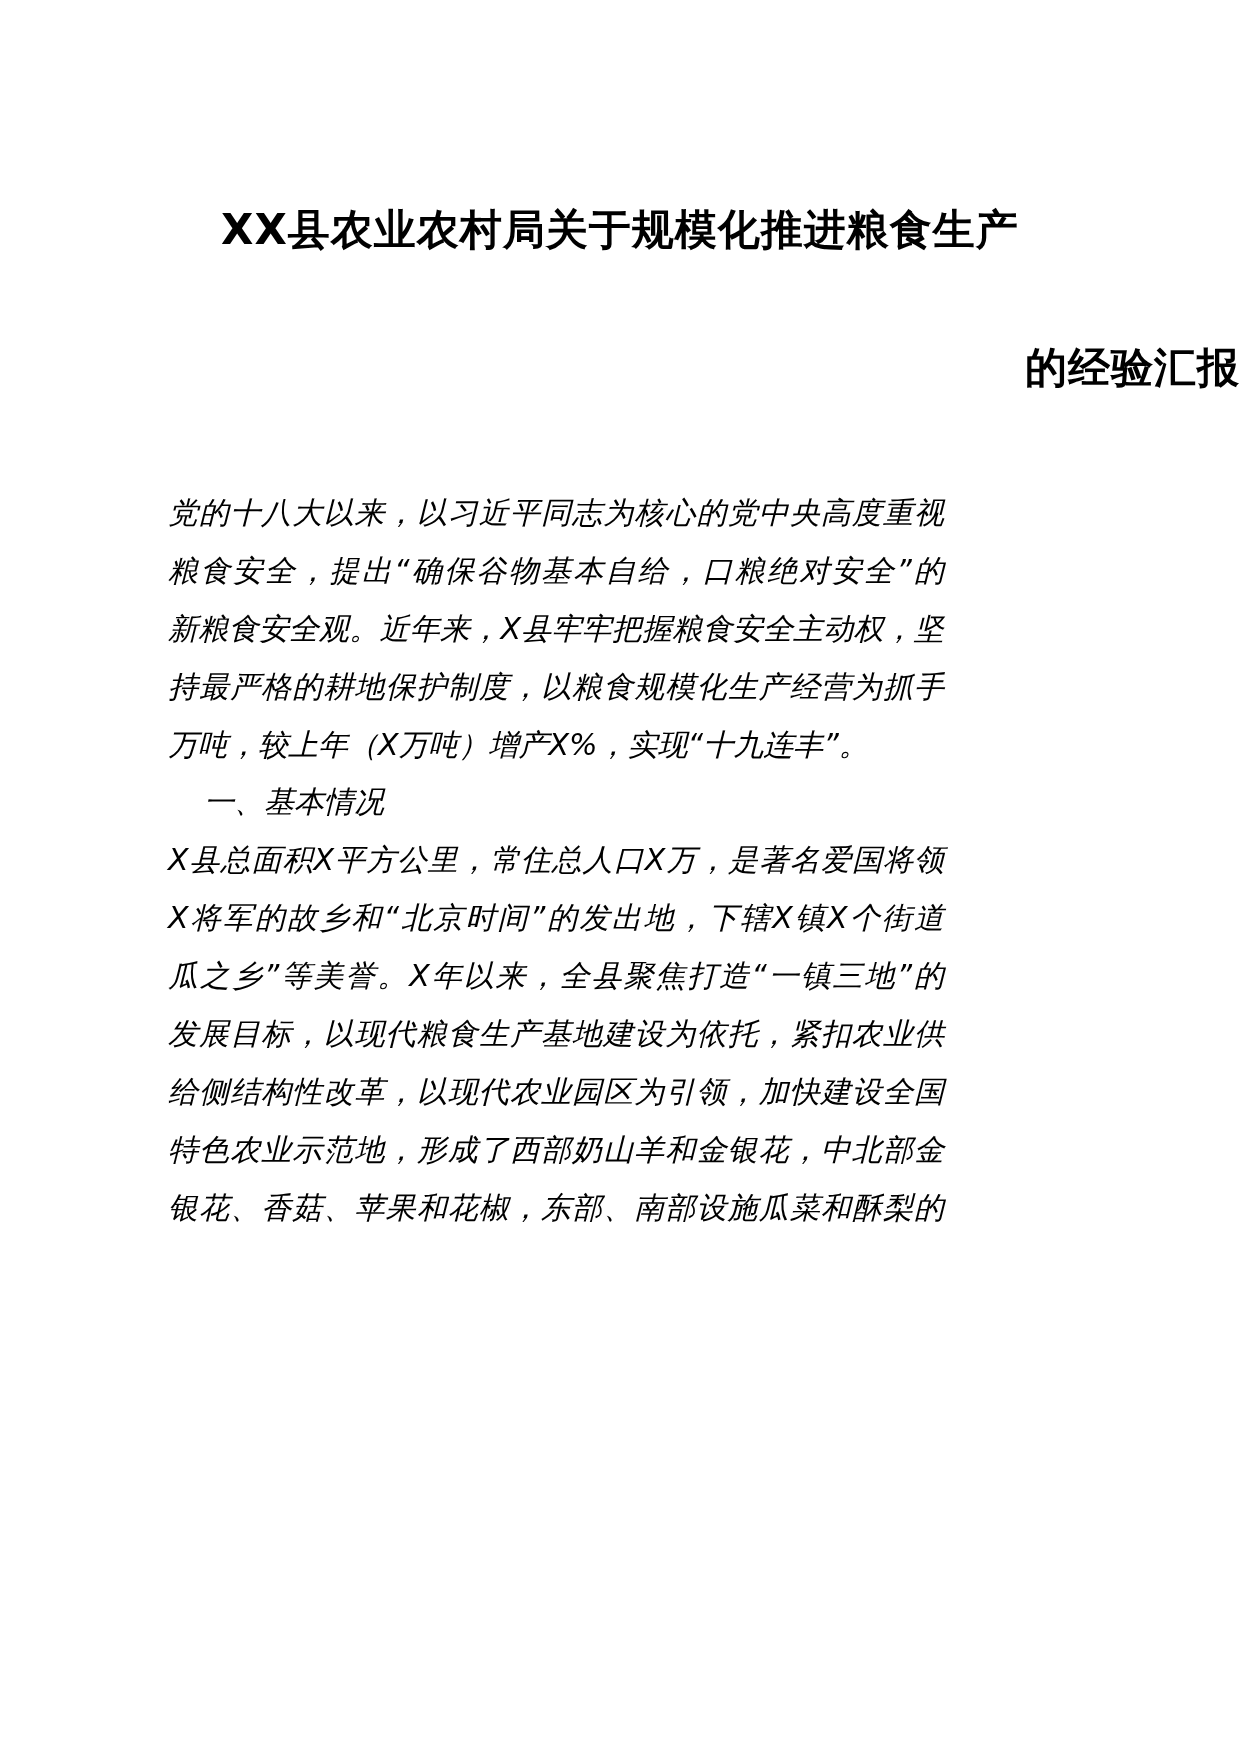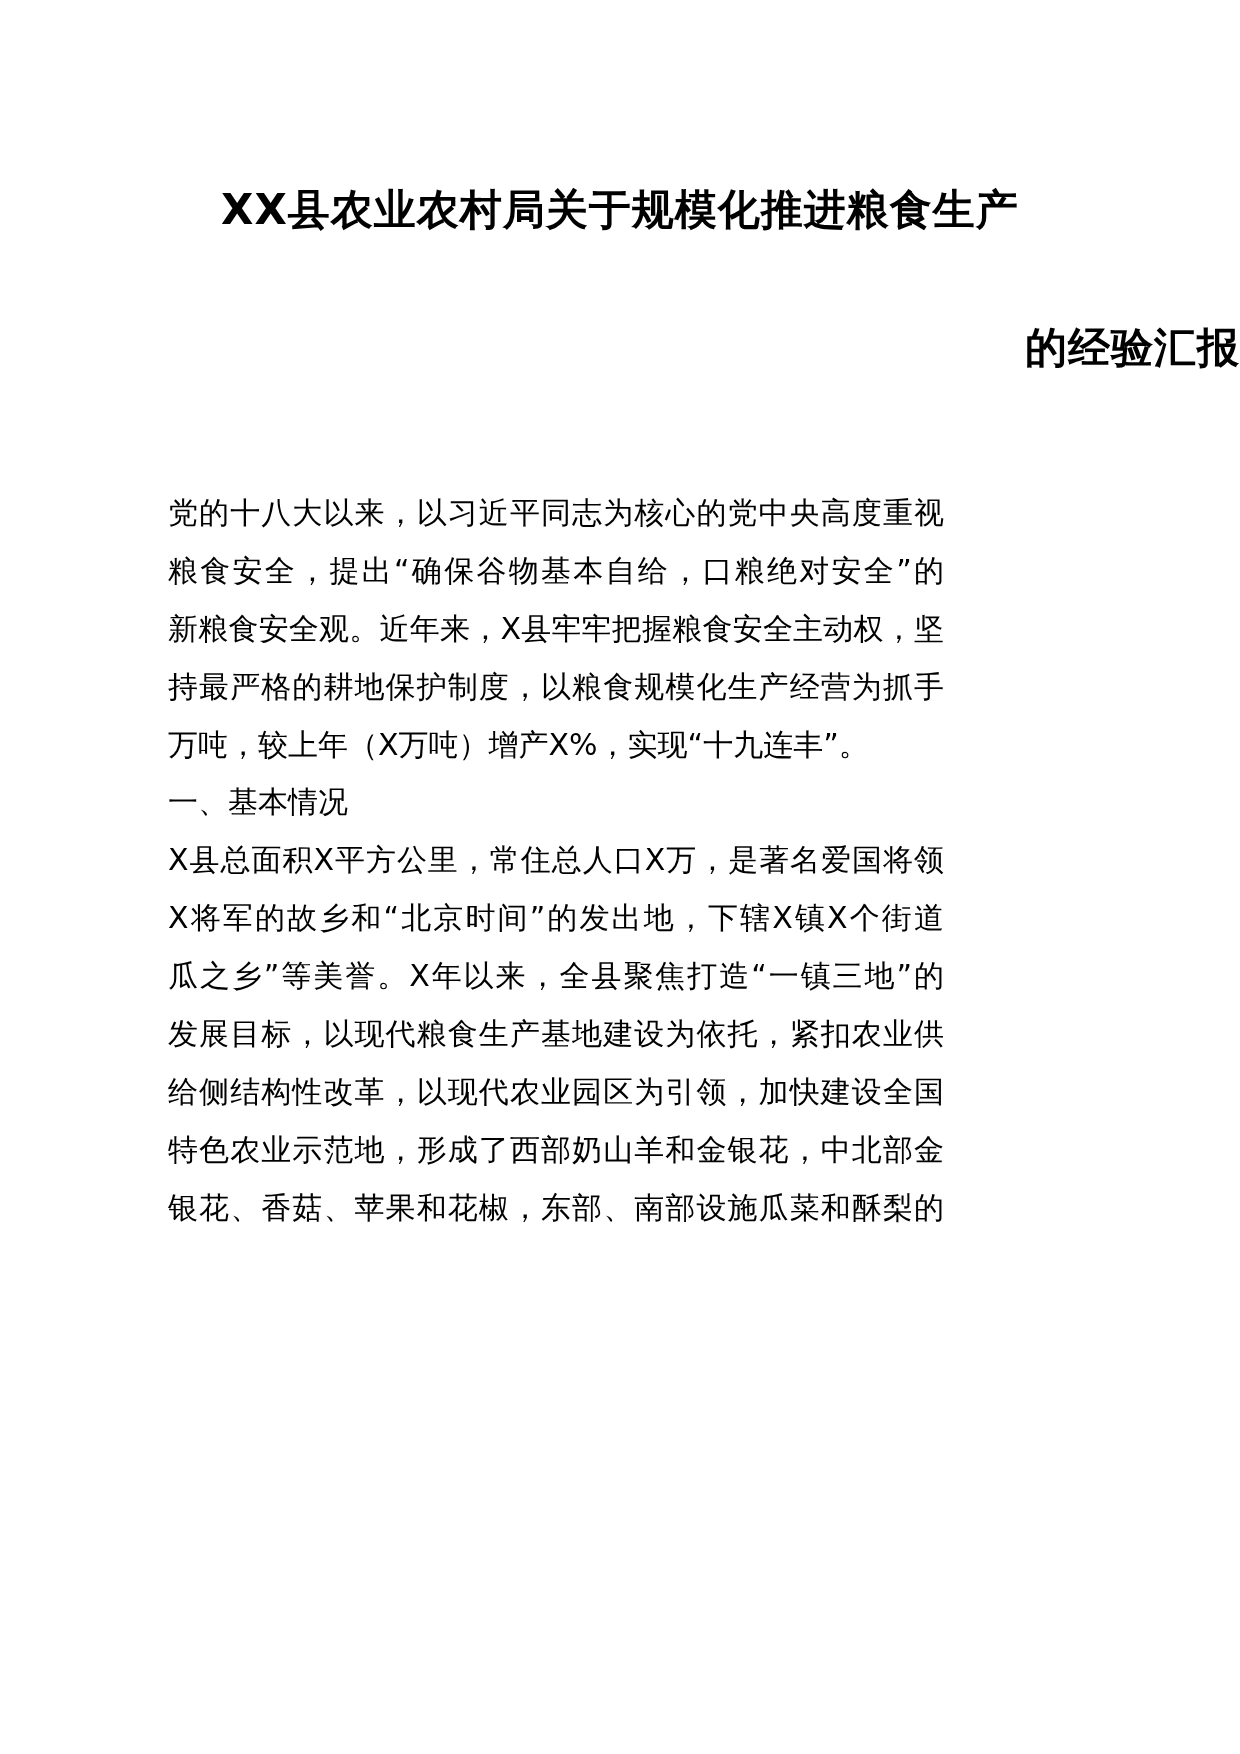--- a/index.html
+++ b/index.html
@@ -3,32 +3,33 @@
   <meta charset="utf-8">
   <style>
     html, body { margin: 0; padding: 0; background: #ffffff; }
     body { width: 1240px; height: 1754px; position: relative; overflow: hidden; }
     .page { position: absolute; left: 0; top: 0; width: 1240px; height: 1754px; background: #ffffff; }
     .title-line {
       position: absolute; left: 0; width: 1240px; text-align: center;
       font-family: "DejaVu Sans", "Liberation Sans", sans-serif;
       font-weight: bold; font-size: 42px; line-height: 60px; color: #000000;
       letter-spacing: 1px;
+      margin-top: 20px;
     }
     .body-block {
       position: absolute; left: 168px; top: 484px; width: 776px;
       font-family: "DejaVu Sans", "Liberation Sans", sans-serif;
-      font-size: 30px; color: #000000;
+      font-size: 30px; color: #000000; font-style: italic;
     }
     .line {
       display: block; height: 57.9px; line-height: 57.9px;
       white-space: nowrap; text-align: justify; text-align-last: justify;
     }
     .line.last { text-align-last: left; }
-    .heading { text-align-last: left; }
+    .heading { text-align-last: left; margin-left: 36px; }
   </style>
 </head>
 <body>
 
 <div class="page">
   <div class="title-line" style="top:180px;">XX县农业农村局关于规模化推进粮食生产</div>
   <div class="title-line" style="top:318px;text-align:right;">的经验汇报</div>
 
   <div class="body-block">
     <span class="line">党的十八大以来，以习近平同志为核心的党中央高度重视</span>

